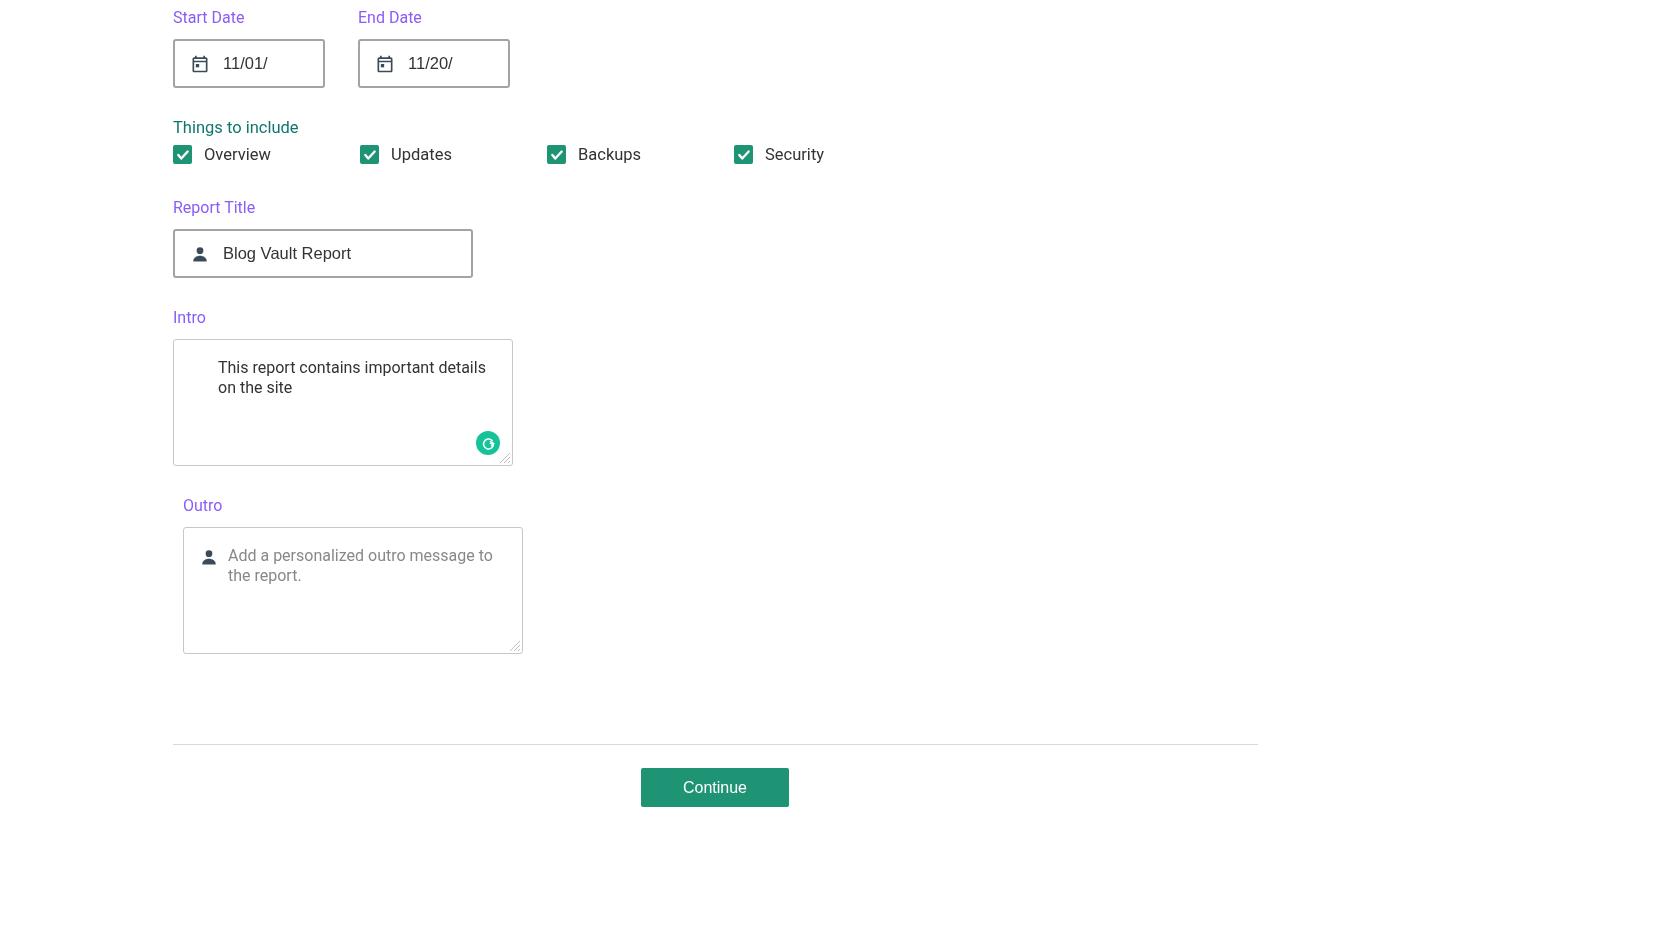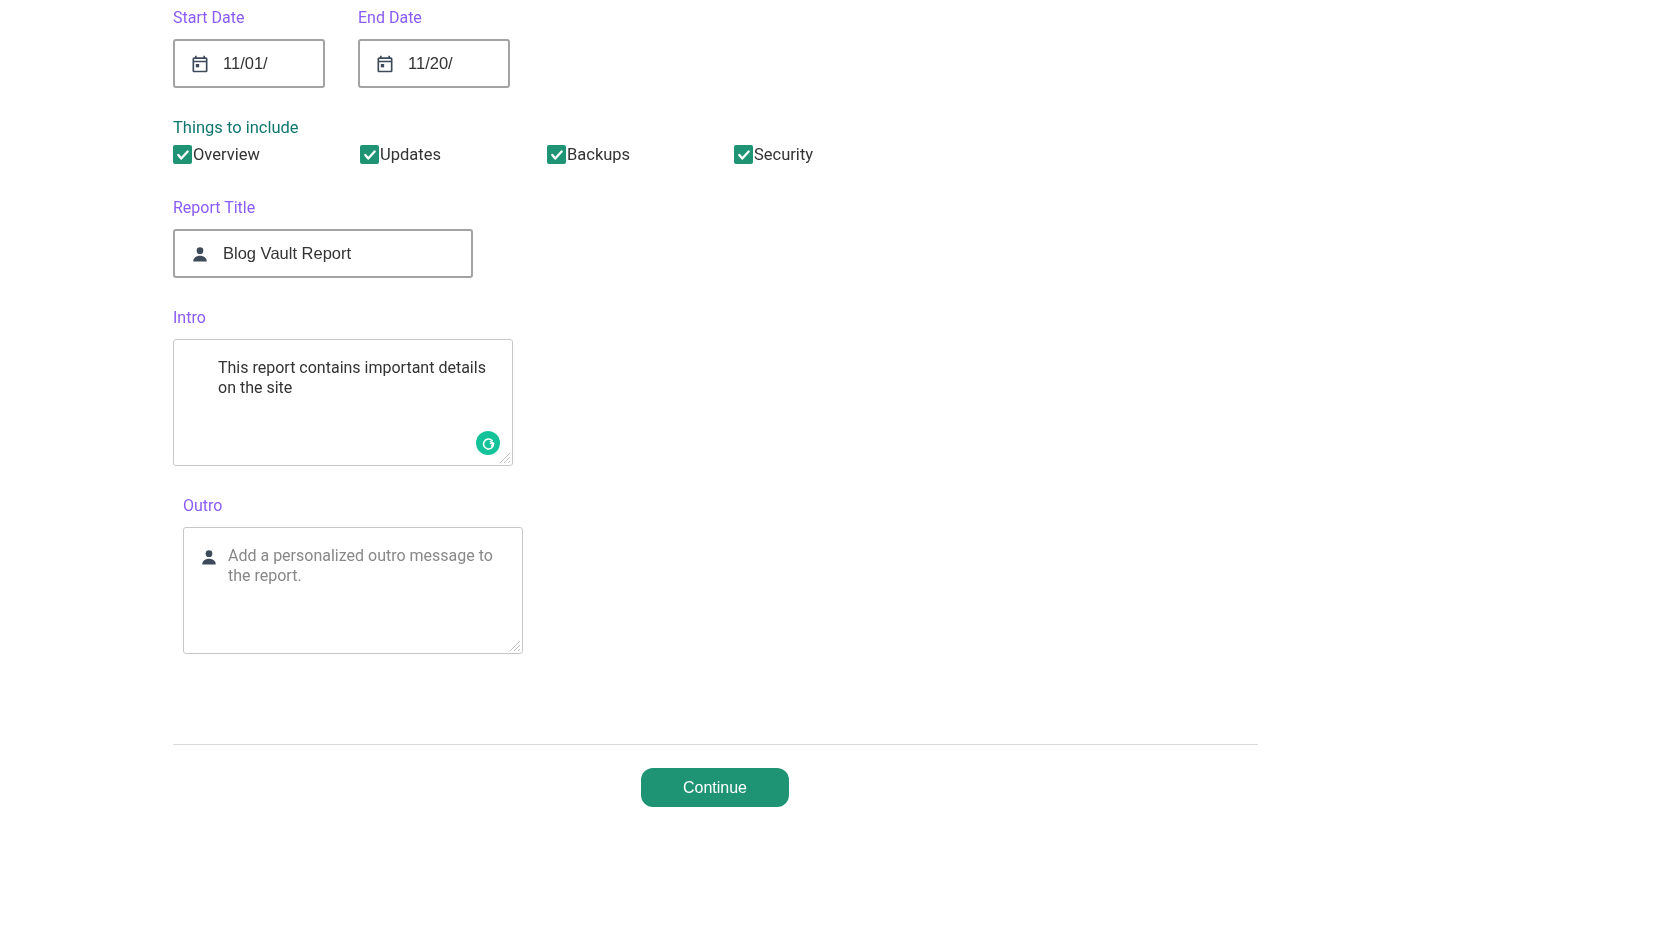--- a/index.html
+++ b/index.html
@@ -72,21 +72,21 @@
     margin-bottom: 8px;
   }
   .checkbox-row {
     display: flex;
     gap: 0;
     margin-bottom: 34px;
   }
   .checkbox-item {
     display: flex;
     align-items: center;
-    gap: 1px;
+    gap: 12px;
     width: 187px;
     font-size: 16.5px;
     color: #333;
   }
   .checkbox-box {
     width: 19px;
     height: 19px;
     border-radius: 2px;
     background: #1f9475;
     display: flex;
@@ -165,21 +165,21 @@
   }
   .continue-btn {
     position: absolute;
     left: 641px;
     top: 768px;
     width: 148px;
     height: 39px;
     background: #1f9475;
     color: #fff;
     border: none;
-    border-radius: 12px;
+    border-radius: 2px;
     font-size: 16px;
     cursor: pointer;
   }
 
   
   .textarea-wrap.no-icon { padding-left: 44px; }
 </style>
 </head>
 <body>
 

